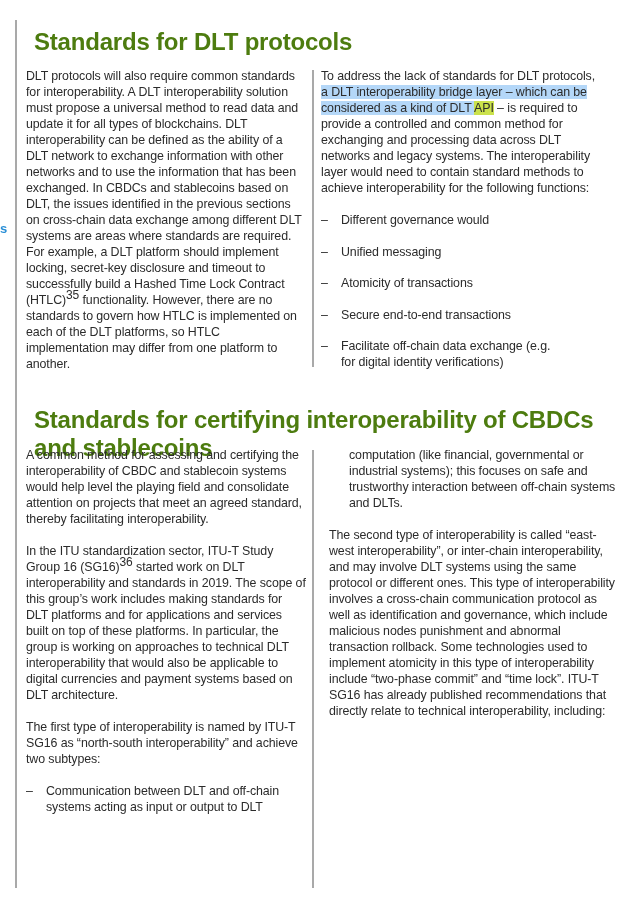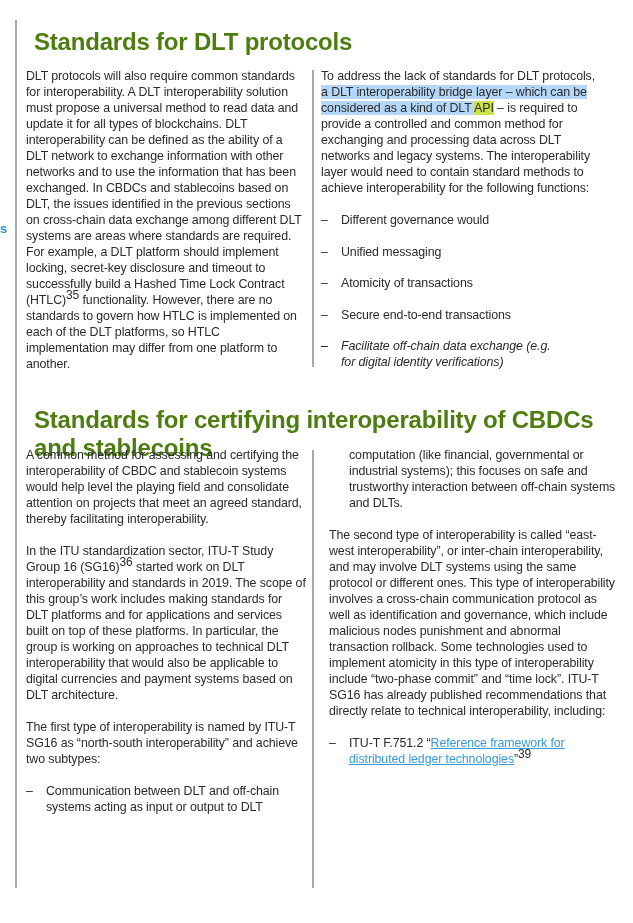--- a/index.html
+++ b/index.html
@@ -35,34 +35,33 @@
   <p><span>DLT protocols will also require common standards for interoperability. A DLT interoperability solution must propose a universal method to read data and update it for all types of blockchains. DLT interoperability can be defined as the ability of a DLT network to exchange information with other networks and to use the information that has been exchanged. In CBDCs and stablecoins based on DLT, the issues identified in the previous sections on cross-chain data exchange among different DLT systems are areas where standards are required. For example, a DLT platform should implement locking, secret-key disclosure and timeout to successfully build a Hashed Time Lock Contract (HTLC)</span><sup>35</sup><span> functionality. However, there are no standards to govern how HTLC is implemented on each of the DLT platforms, so HTLC implementation may differ from one platform to another.</span></p>
 </div>
 
 <div class="col" style="left:321px; top:68px; width:284px;">
   <p><span>To address the lack of standards for DLT protocols, </span><span class="hl-blue"><span>a DLT interoperability bridge layer – which can be considered as a kind of DLT </span><span class="hl-yellow">API</span></span><span> – is required to provide a controlled and common method for exchanging and processing data across DLT networks and legacy systems. The interoperability layer would need to contain standard methods to achieve interoperability for the following functions:</span></p>
   <ul class="dash top-list">
     <li>Different governance would</li>
     <li>Unified messaging</li>
     <li>Atomicity of transactions</li>
     <li>Secure end-to-end transactions</li>
-    <li style="width:215px;font-style:italic;"><span>Facilitate off-chain data exchange (e.g. for digital identity verifications)</span></li>
+    <li style="width:215px;"><span>Facilitate off-chain data exchange (e.g. for digital identity verifications)</span></li>
   </ul>
 </div>
 
 <h2 style="left:26px; top:398px;">Standards for certifying interoperability of CBDCs and stablecoins</h2>
 
 <div class="col" style="left:26px; top:447px; width:280px;">
   <p>A common method for assessing and certifying the interoperability of CBDC and stablecoin systems would help level the playing field and consolidate attention on projects that meet an agreed standard, thereby facilitating interoperability.</p>
   <p><span>In the ITU standardization sector, ITU-T Study Group 16 (SG16)</span><sup>36</sup><span> started work on DLT interoperability and standards in 2019. The scope of this group’s work includes making standards for DLT platforms and for applications and services built on top of these platforms. In particular, the group is working on approaches to technical DLT interoperability that would also be applicable to digital currencies and payment systems based on DLT architecture.</span></p>
   <p>The first type of interoperability is named by ITU-T SG16 as “north-south interoperability” and achieve two subtypes:</p>
   <ul class="dash">
     <li>Communication between DLT and off-chain systems acting as input or output to DLT</li>
   </ul>
 </div>
 
 <div class="col" style="left:329px; top:447px; width:290px;">
   <p class="cont">computation (like financial, governmental or industrial systems); this focuses on safe and trustworthy interaction between off-chain systems and DLTs.</p>
   <p>The second type of interoperability is called “east-west interoperability”, or inter-chain interoperability, and may involve DLT systems using the same protocol or different ones. This type of interoperability involves a cross-chain communication protocol as well as identification and governance, which include malicious nodes punishment and abnormal transaction rollback. Some technologies used to implement atomicity in this type of interoperability include “two-phase commit” and “time lock”. ITU-T SG16 has already published recommendations that directly relate to technical interoperability, including:</p>
   <ul class="dash" style="width:260px;">
-    <li><span>ITU-T F.751.2 “</span><a class="link">Reference framework for distributed ledger technologies</a><span>”</span><sup>39</sup></li>
   </ul>
 </div>
 
 </body></html>

